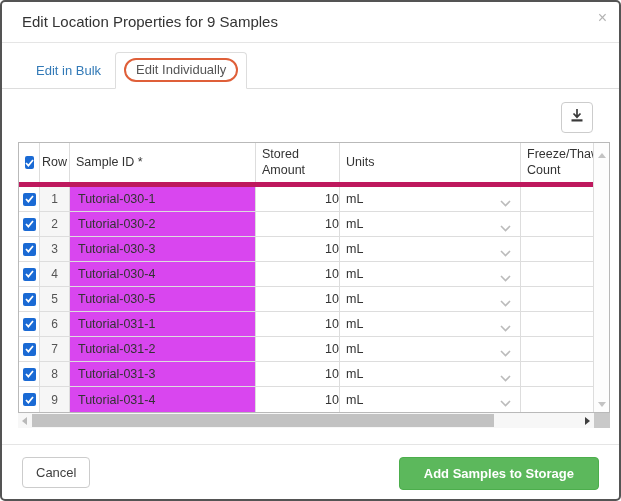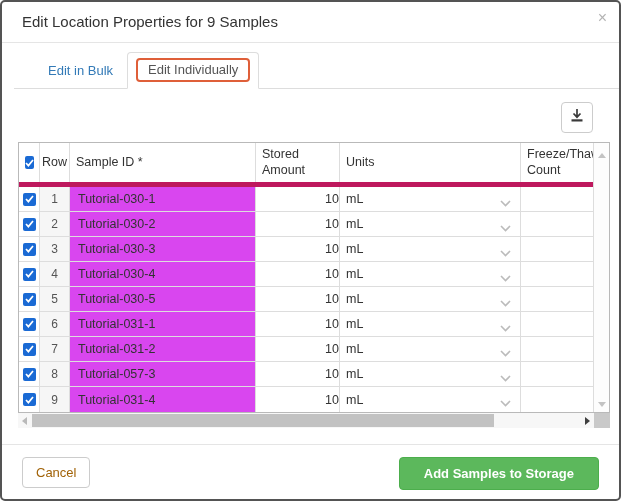--- a/index.html
+++ b/index.html
@@ -10,28 +10,28 @@
            border:2px solid #545454; border-radius:5px; overflow:hidden; }
 
   
   .modal-header { position:absolute; top:0; left:0; right:0; height:41px;
                   border-bottom:1px solid #e5e5e5; padding:11px 20px 0 20px; }
   .modal-title { font-size:15px; color:#333; }
   .close-x { position:absolute; top:8px; right:12px; font-size:16px; color:#b3b3b3;
              cursor:pointer; line-height:16px; }
 
   
-  .tab-bar { position:absolute; top:41px; left:12px; right:0; height:46px;
+  .tab-bar { position:absolute; top:41px; left:0; right:0; height:46px;
              border-bottom:1px solid #ddd; display:flex; align-items:flex-end;
              padding-left:20px; }
   .tab-link { font-size:13px; color:#337ab7; padding:10px 14px; cursor:pointer; }
   .tab-active { background:#fff; border:1px solid #ddd; border-bottom:1px solid #fff;
                 border-radius:4px 4px 0 0; margin-bottom:-1px; padding:5px 8px 6px 8px;
                 cursor:pointer; }
-  .oval { display:inline-block; border:2px solid #df5f39; border-radius:4px;
+  .oval { display:inline-block; border:2px solid #df5f39; border-radius:12px;
           padding:2px 10px 3px 10px; font-size:13px; color:#555; }
 
   
   .download-btn { position:absolute; top:100px; right:26px; width:32px; height:31px;
                   background:#fff; border:1px solid #ccc; border-radius:4px;
                   display:flex; align-items:center; justify-content:center; cursor:pointer; }
 
   
   .grid { position:absolute; top:140px; left:16px; width:592px;
           border:1px solid #b9b9b9; background:#fff; }
@@ -83,21 +83,21 @@
   .arr-right { position:absolute; right:4px; top:3.5px; width:0; height:0;
                border-top:4px solid transparent; border-bottom:4px solid transparent;
                border-left:5px solid #3f3f3f; }
   .scroll-corner { position:absolute; right:0; top:0; bottom:0; width:16px;
                    background:#c9c9c9; }
 
   
   .modal-footer { position:absolute; bottom:0; left:0; right:0; height:55px;
                   border-top:1px solid #e5e5e5; padding:12px 20px; }
   .btn-cancel { float:left; background:#fff; border:1px solid #ccc; border-radius:4px;
-                font-size:13px; color:#a16207; padding:7px 13px; cursor:pointer;
+                font-size:13px; color:#404040; padding:7px 13px; cursor:pointer;
                 font-family:"Liberation Sans", sans-serif; }
   .btn-submit { float:right; background:#5cb85c; border:1px solid #4cae4c;
                 border-radius:4px; font-size:13px; color:#fff; font-weight:bold;
                 padding:8px 24px; cursor:pointer;
                 font-family:"Liberation Sans", sans-serif; }
 </style>
 </head>
 <body>
 
 <div class="modal">
@@ -296,21 +296,21 @@
 
   <div class="tr">
     <div class="td col-cb">
       <span class="checkbox">
         <svg width="9" height="8" viewBox="0 0 9 8">
                 <path d="M1 4l2.4 2.6L8 1" stroke="#fff" stroke-width="1.7" fill="none"></path>
               </svg>
       </span>
     </div>
     <div class="td col-num num-cell">8</div>
-    <div class="td col-sample sample-cell">Tutorial-057-3</div>
+    <div class="td col-sample sample-cell">Tutorial-031-3</div>
     <div class="td col-stored stored-cell">10</div>
     <div class="td col-units units-cell">
       <span>mL</span>
       <span class="chev">
         <svg width="11" height="7" viewBox="0 0 11 7">
                 <path d="M1 1l4.5 4.5L10 1" stroke="#bbbbbb" stroke-width="1.6" fill="none"></path>
               </svg>
       </span>
     </div>
     <div class="td col-freeze"></div>

